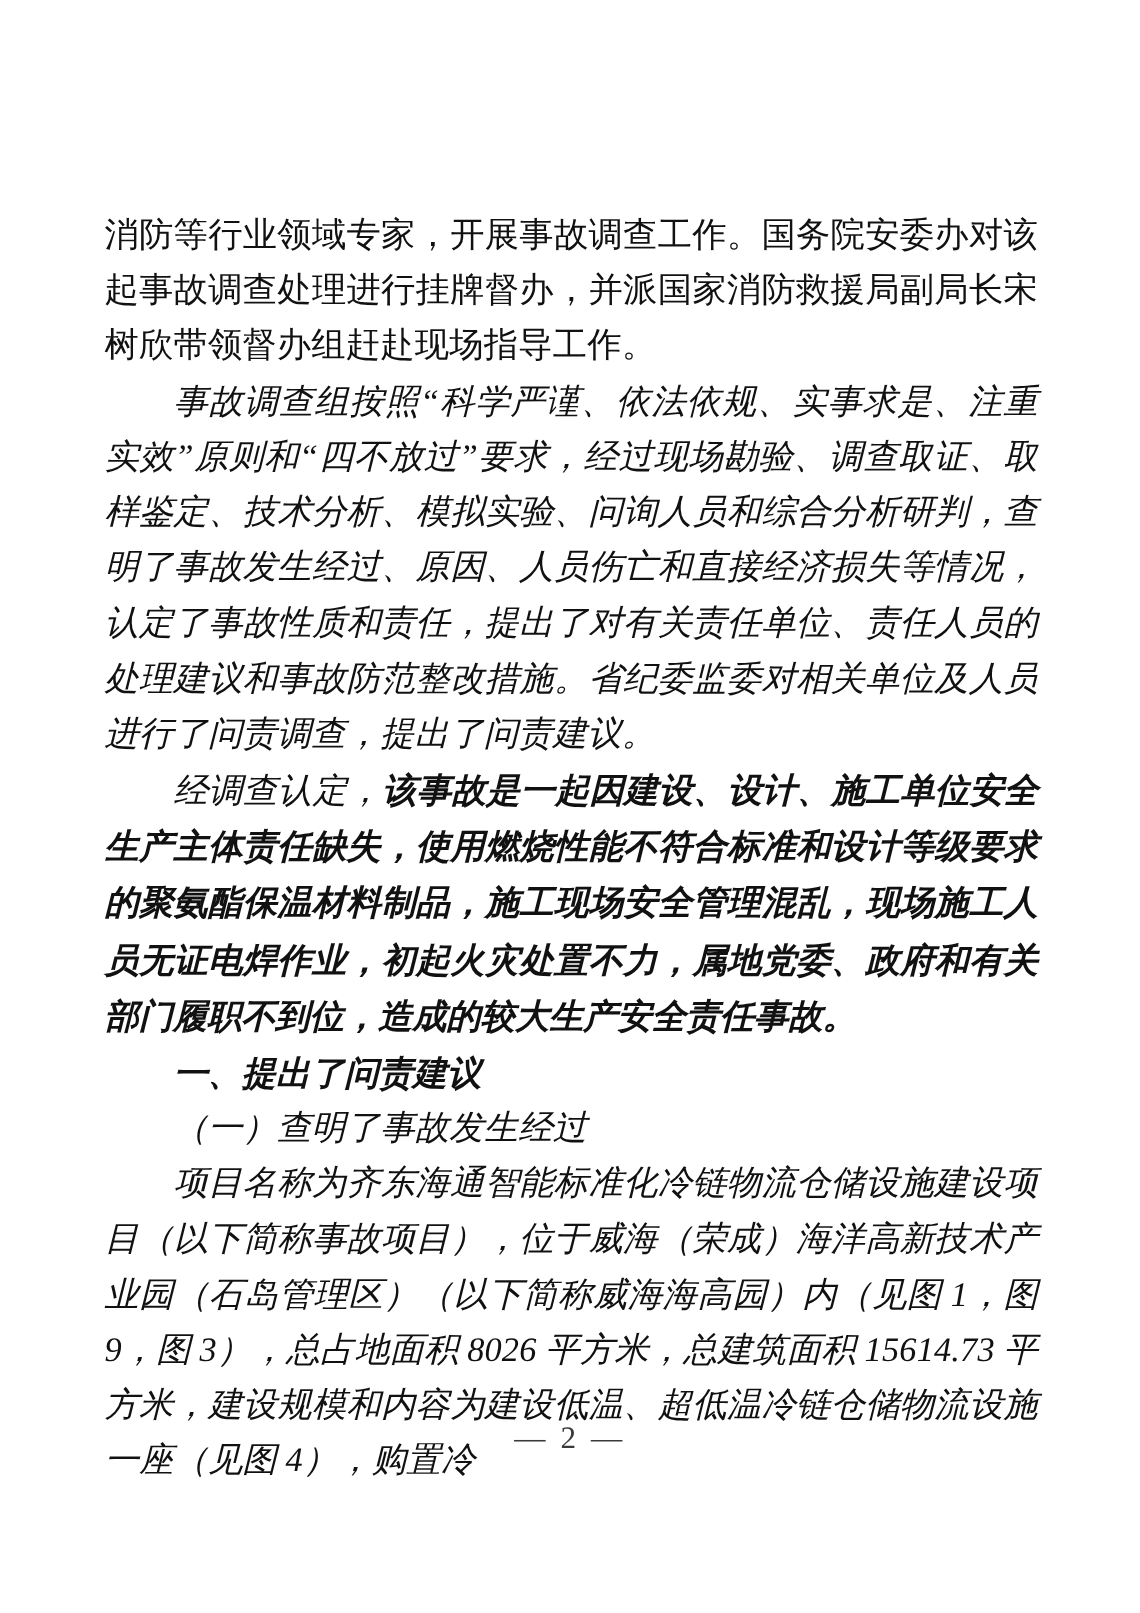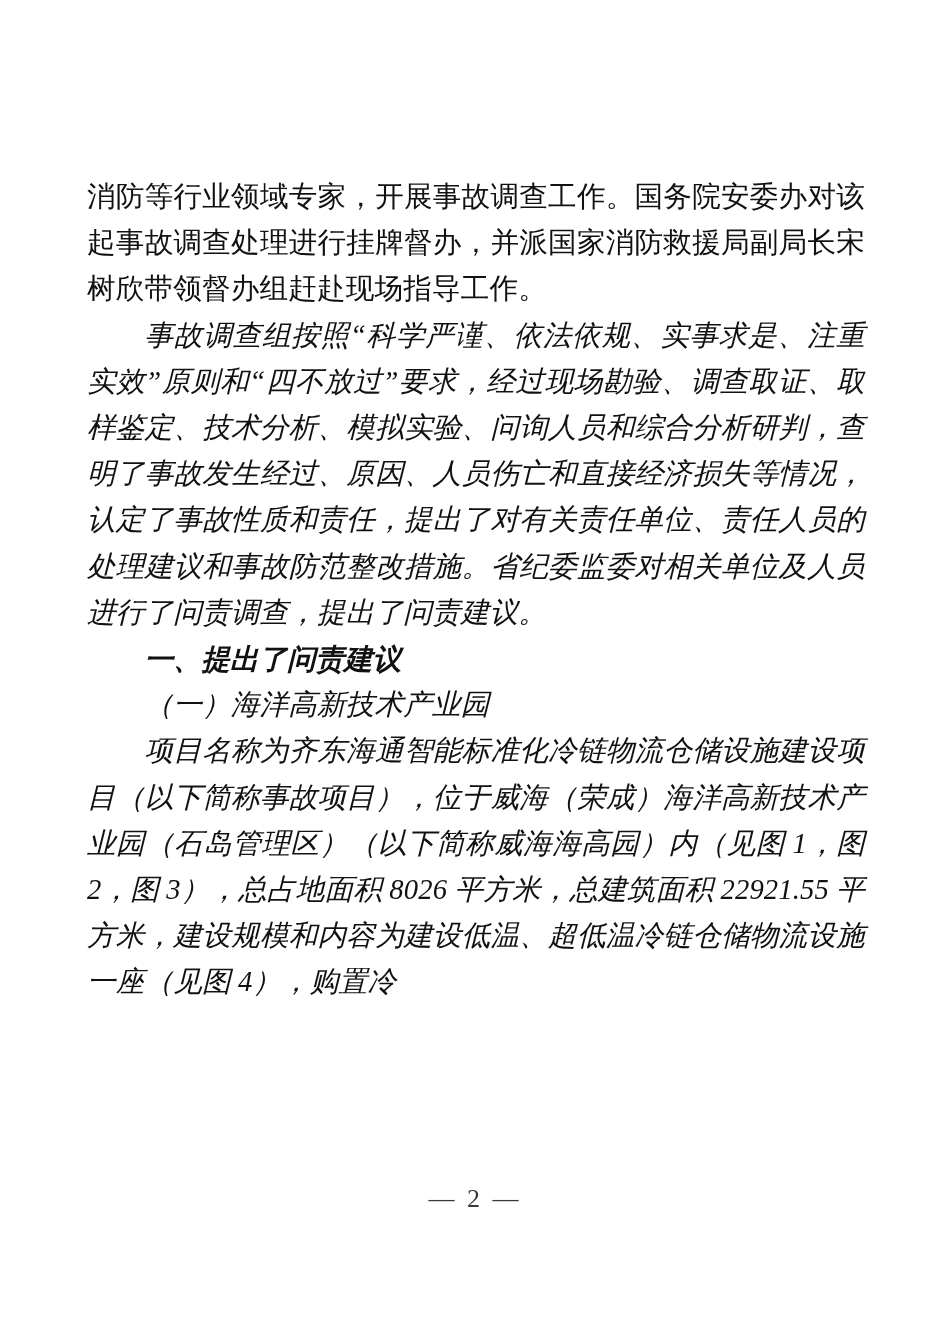--- a/index.html
+++ b/index.html
@@ -90,24 +90,25 @@
 <body>
 
 <div id="page">
 
   <div id="text-body">
 
     <p class="para regular">消防等行业领域专家，开展事故调查工作。国务院安委办对该起事故调查处理进行挂牌督办，并派国家消防救援局副局长宋树欣带领督办组赶赴现场指导工作。</p>
 
     <p class="para regular indent2">事故调查组按照“科学严谨、依法依规、实事求是、注重实效”原则和“四不放过”要求，经过现场勘验、调查取证、取样鉴定、技术分析、模拟实验、问询人员和综合分析研判，查明了事故发生经过、原因、人员伤亡和直接经济损失等情况，认定了事故性质和责任，提出了对有关责任单位、责任人员的处理建议和事故防范整改措施。省纪委监委对相关单位及人员进行了问责调查，提出了问责建议。</p>
 
+    <p class="para regular indent2"><span class="lead-regular">经调查认定，</span><span class="emph-run">该事故是一起因建设、设计、施工单位安全生产主体责任缺失，使用燃烧性能不符合标准和设计等级要求的聚氨酯保温材料制品，施工现场安全管理混乱，现场施工人员无证电焊作业，初起火灾处置不力，属地党委、政府和有关部门履职不到位，造成的较大生产安全责任事故。</span></p>
 
     <p class="para heading indent2">一、提出了问责建议</p>
 
-    <p class="para regular indent2">（一）海洋高新技术产业园</p>
+    <p class="para regular indent2">（一）查明了事故发生经过</p>
 
-    <p class="para regular indent2">项目名称为齐东海通智能标准化冷链物流仓储设施建设项目（以下简称事故项目），位于威海（荣成）海洋高新技术产业园（石岛管理区）（以下简称威海海高园）内（见图 1，图 2，图 3），总占地面积 8026 平方米，总建筑面积 22921.55 平方米，建设规模和内容为建设低温、超低温冷链仓储物流设施一座（见图 4），购置冷</p>
+    <p class="para regular indent2">项目名称为齐东海通智能标准化冷链物流仓储设施建设项目（以下简称事故项目），位于威海（荣成）海洋高新技术产业园（石岛管理区）（以下简称威海海高园）内（见图 1，图 9，图 3），总占地面积 8026 平方米，总建筑面积 15614.73 平方米，建设规模和内容为建设低温、超低温冷链仓储物流设施一座（见图 4），购置冷</p>
 
   </div>
 
   <div id="page-footer">— 2 —</div>
 
 </div>
 
 </body></html>

